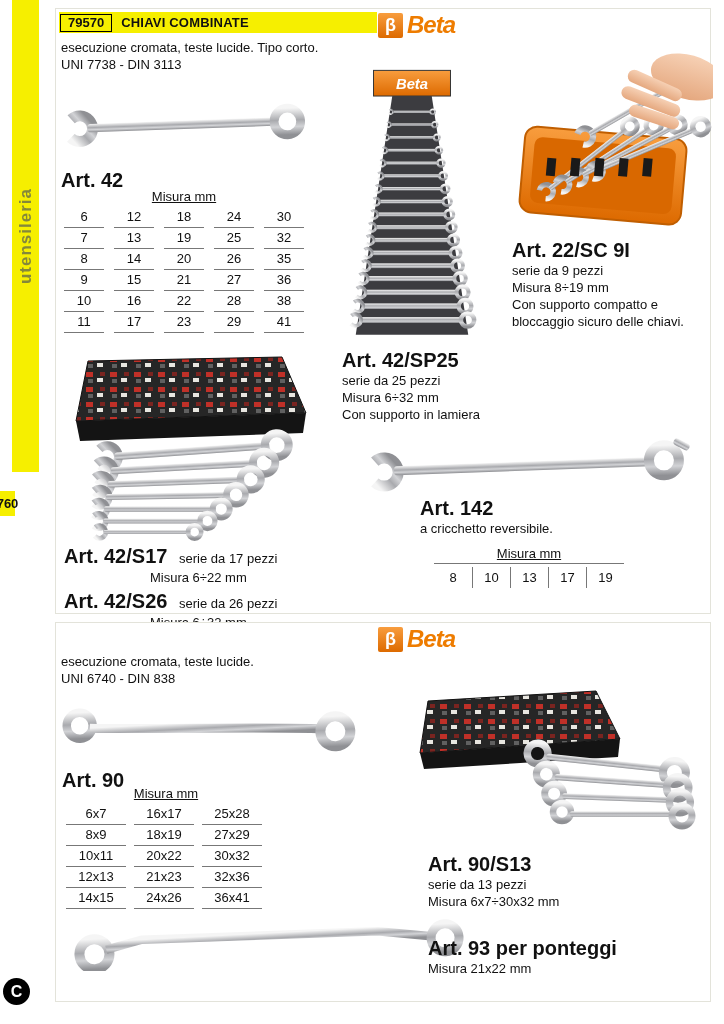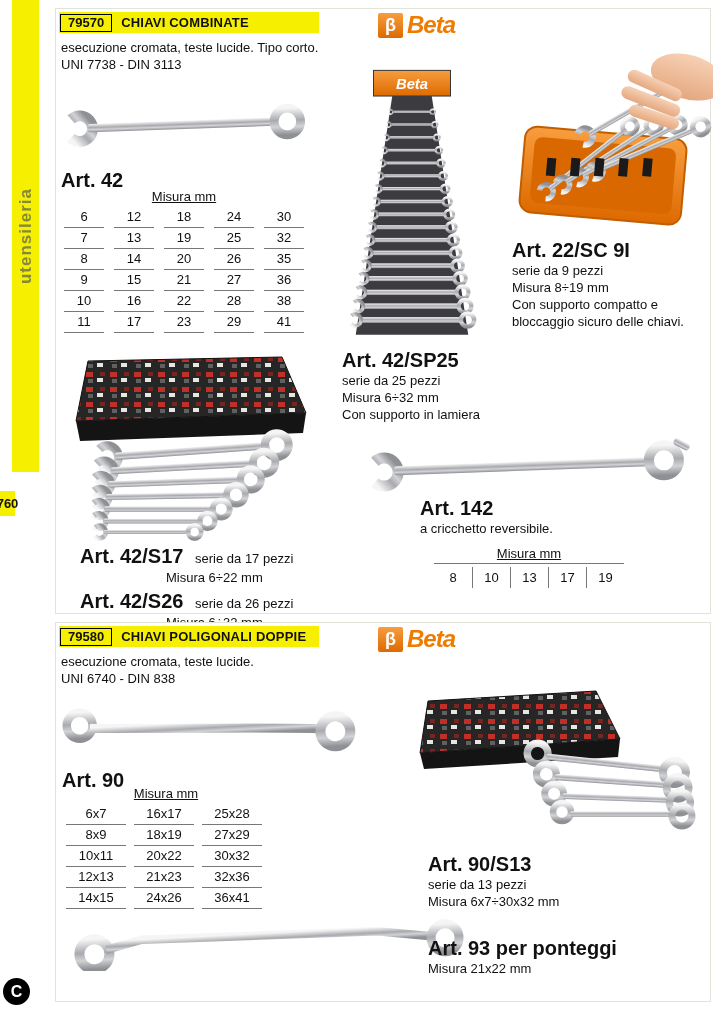--- a/index.html
+++ b/index.html
@@ -16,21 +16,21 @@
                   background:var(--yellow); display:flex; align-items:center; justify-content:center;
                   font-weight:bold; font-size:13px; }
   .corner-logo { position:absolute; left:3px; top:978px; width:27px; height:27px; border-radius:50%;
                  background:#000; color:#fff; display:flex; align-items:center; justify-content:center;
                  font-weight:bold; font-size:16px; }
 
   
   .sec { position:absolute; background:#fff; border:1px solid #e3e3da; }
   #sec1 { left:55px; top:8px;   width:656px; height:606px; }
   #sec2 { left:55px; top:622px; width:656px; height:380px; }
-  .sec-header { position:absolute; left:3px; top:3px; width:260px; height:21px;
+  .sec-header { position:absolute; left:3px; top:3px; width:318px; height:21px;
                 background:var(--yellow); display:flex; align-items:center; }
   .code-box { border:1px solid #000; background:var(--yellow); font-weight:bold; font-size:13px;
               height:18px; line-height:16px; padding:0 7px; margin-left:1px; margin-right:9px; }
   .sec-title { font-weight:bold; font-size:13px; letter-spacing:0.2px; }
   .beta-logo { position:absolute; left:322px; top:2px; display:flex; align-items:center; gap:4px; }
   .beta-mark { width:25px; height:25px; background:linear-gradient(180deg,#f89d3e,#dd6a00);
                color:#fff; font-weight:bold; font-size:18px; display:flex; align-items:center;
                justify-content:center; border-radius:2px; }
   .beta-text { color:var(--orange); font-weight:bold; font-style:italic; font-size:24px; letter-spacing:-1px; }
   .desc { position:absolute; left:5px; top:31px; font-size:13px; line-height:1.3; }
@@ -262,21 +262,21 @@
         <use href="#cwu" transform="translate(132,96) rotate(-4) scale(1.25)"></use>
         <use href="#cwu" transform="translate(124,112) rotate(-3) scale(1.18)"></use>
         <use href="#cwu" transform="translate(116,127) rotate(-2) scale(1.10)"></use>
         <use href="#cwu" transform="translate(108,141) rotate(-1) scale(1.00)"></use>
         <use href="#cwu" transform="translate(100,154) scale(0.90)"></use>
         <use href="#cwu" transform="translate(93,166) scale(0.80)"></use>
         <use href="#cwu" transform="translate(87,177) scale(0.70)"></use>
       </svg>
     </div>
 
-    <div class="abs" style="left:24px;top:534px">
+    <div class="abs" style="left:8px;top:534px">
       <div class="pair-line">
         <span class="prod-name">Art. 42/S17</span>
         <span>serie da 17 pezzi</span>
       </div>
       <div class="pair-size">Misura 6÷22 mm</div>
       <div class="pair-line">
         <span class="prod-name">Art. 42/S26</span>
         <span>serie da 26 pezzi</span>
       </div>
       <div class="pair-size">Misura 6÷32 mm</div>
@@ -307,24 +307,20 @@
               <span class="mcell">19</span>
             </div>
           </div>
       </div>
     </div>
 
   </section>
 
   <section class="sec" id="sec2">
 
-    <div class="sec-header">
-      <span class="code-box">79580</span>
-      <span class="sec-title">CHIAVI POLIGONALI DOPPIE</span>
-    </div>
 
     <div class="beta-logo">
       <span class="beta-mark">β</span>
       <span class="beta-text">Beta</span>
     </div>
 
     <div class="desc">
       <div>esecuzione cromata, teste lucide.</div>
       <div>UNI 6740 - DIN 838</div>
     </div>

